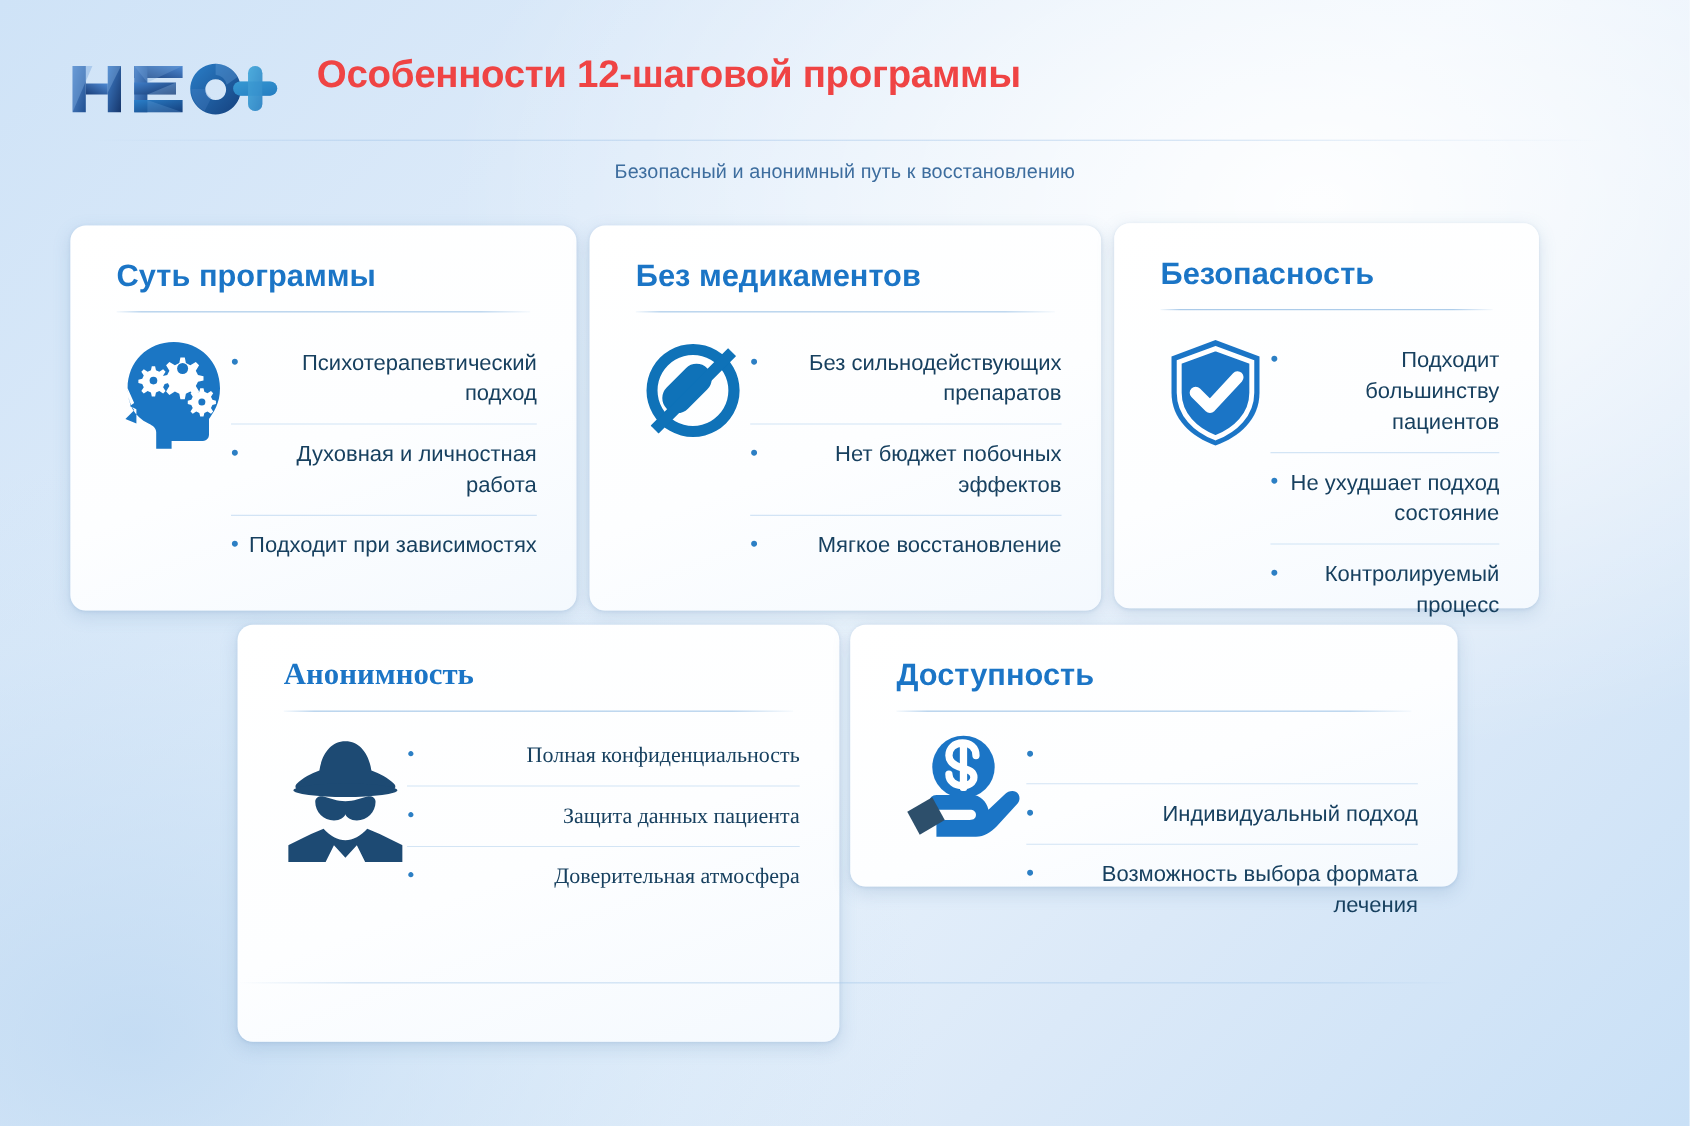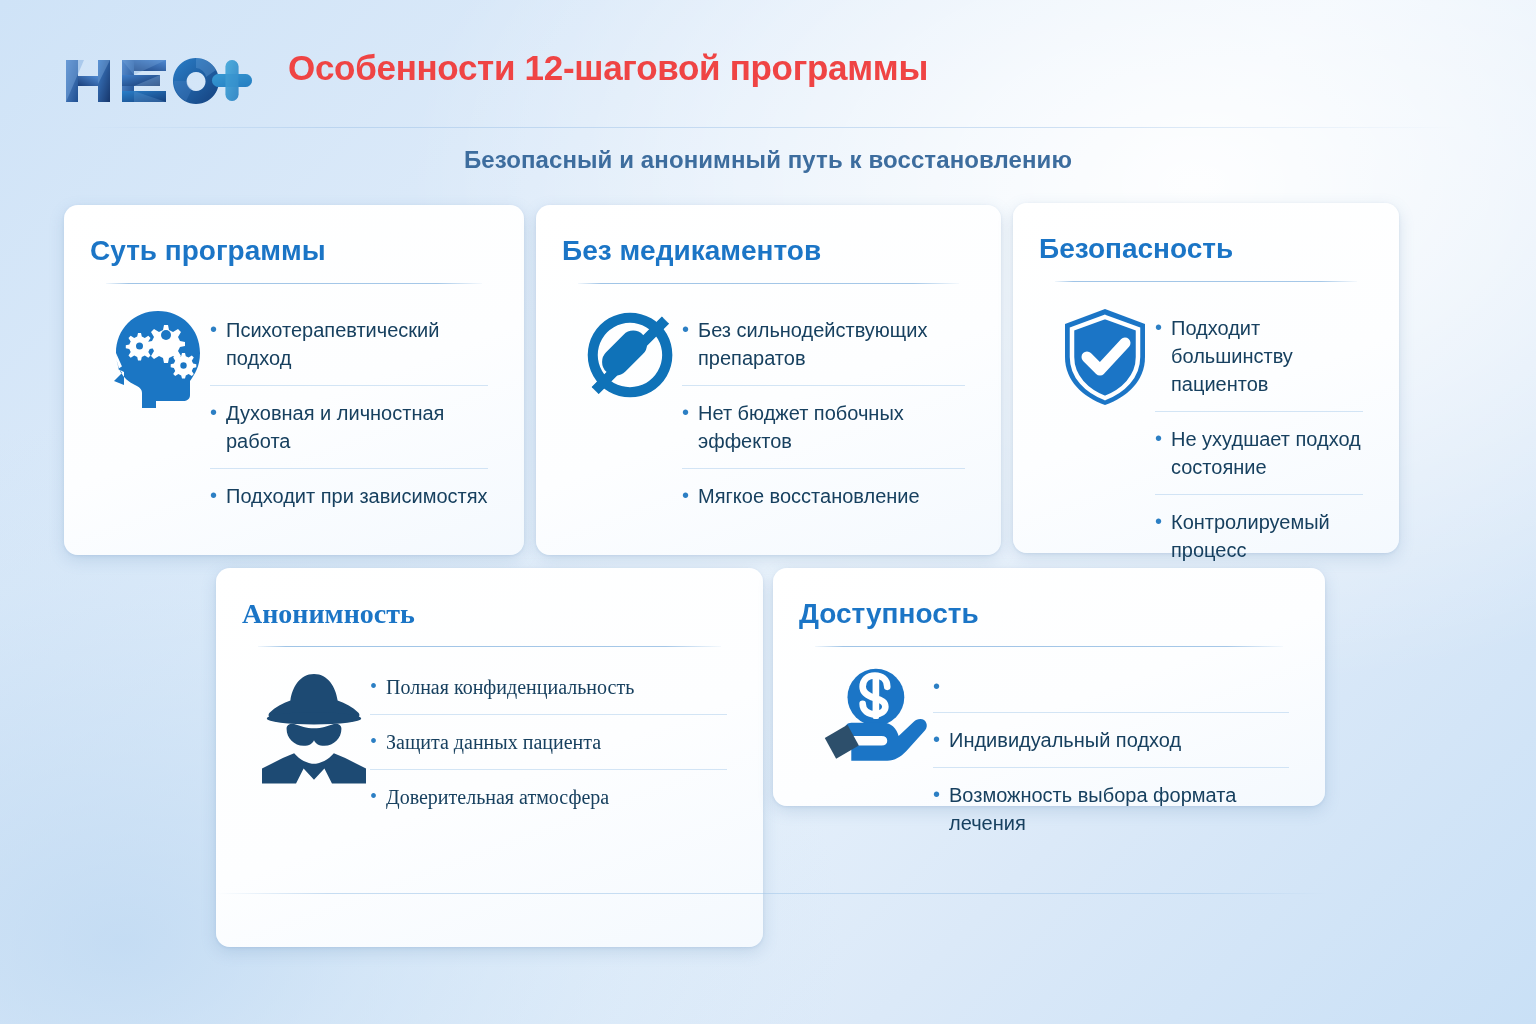--- a/index.html
+++ b/index.html
@@ -37,35 +37,34 @@
   }
 
   #header-divider {
     position:absolute; left:80px; top:127px; width:1380px; height:1px;
     background:linear-gradient(to right, rgba(255,255,255,0) 0%, rgba(164,197,232,0.55) 18%, rgba(164,197,232,0.5) 72%, rgba(255,255,255,0) 100%);
   }
 
   #page-subtitle {
     position:absolute; left:0; top:146px; width:1536px;
     text-align:center;
-    font-size:24px; color:#3d6d9e;
+    font-size:18px; color:#3d6d9e;
     letter-spacing:0.1px;
-    font-weight:bold;
   }
 
   
   .card {
     position:absolute;
     background:linear-gradient(160deg, #ffffff 0%, #fdfeff 55%, #f4f9fe 100%);
     border-radius:14px;
     box-shadow:0 5px 16px rgba(86,130,176,0.20), 0 1px 3px rgba(86,130,176,0.14);
   }
 
   .card-title {
-    position:absolute; left:26px; top:30px;
+    position:absolute; left:42px; top:30px;
     font-size:28px; font-weight:bold;
     color:#1b75c6;
     white-space:nowrap;
   }
 
   .card-title-rule {
     position:absolute; left:42px; right:42px; top:78px; height:1px;
     background:linear-gradient(to right, rgba(171,205,236,0.15) 0%, rgba(150,190,228,0.9) 6%, rgba(150,190,228,0.85) 88%, rgba(171,205,236,0.1) 100%);
   }
 
@@ -93,20 +92,21 @@
     flex:0 0 auto;
     width:16px;
     color:#2c7fc4;
     font-size:20px; line-height:26px;
   }
 
   .bullet-text {
     flex:1 1 auto;
     font-size:20px; line-height:28px;
     color:#17405f;
+    text-align:right;
   }
 
   
   #card-essence   { left:64px;  top:205px; width:460px; height:350px; }
   #card-nomeds    { left:536px; top:205px; width:465px; height:350px; }
   #card-safety    { left:1013px;top:203px; width:386px; height:350px; }
   #card-anonymity { left:216px; top:568px; width:547px; height:379px;font-family:Liberation Serif, serif; }
   #card-access    { left:773px; top:568px; width:552px; height:238px; }
 
   #card-anonymity .card-body, #card-access .card-body { top:92px; }

